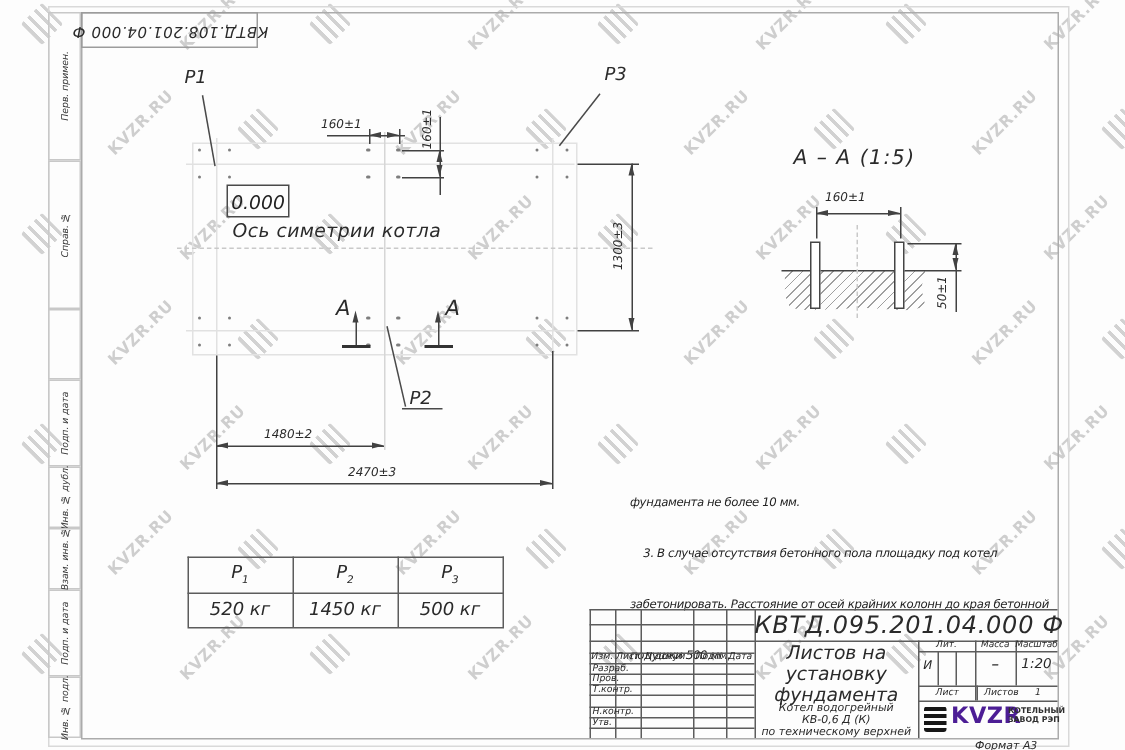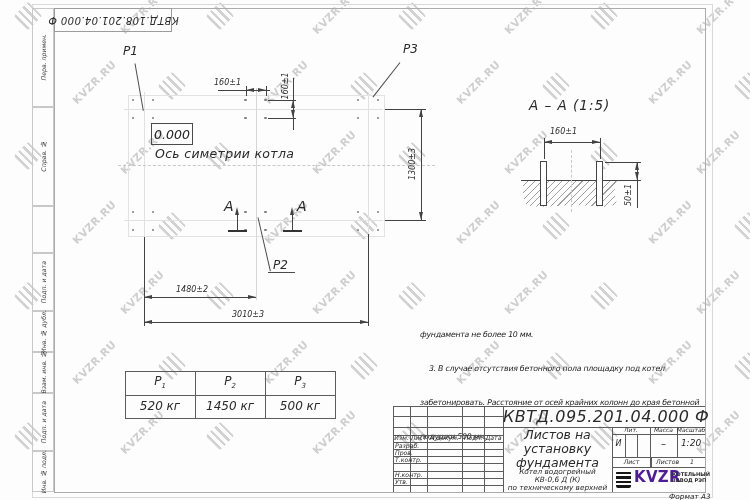--- a/index.html
+++ b/index.html
@@ -222,21 +222,21 @@
 
     <div class="vl dk" style="left:143.5px;top:237px;height:89px;"></div>
     <div class="vl dk" style="left:368px;top:234px;height:92px;"></div>
     <div class="hl dk" style="left:143.5px;top:297px;width:112px;"></div>
     <div class="aL" style="left:143.5px;top:295px;"></div>
     <div class="aR" style="left:247.5px;top:295px;"></div>
     <span class="t dim" style="left:176px;top:286px;">1480±2</span>
     <div class="hl dk" style="left:143.5px;top:322px;width:224.5px;"></div>
     <div class="aL" style="left:143.5px;top:320px;"></div>
     <div class="aR" style="left:360px;top:320px;"></div>
-    <span class="t dim" style="left:232px;top:311px;">3010±3</span>
+    <span class="t dim" style="left:232px;top:311px;">2470±3</span>
   </div>
 
   <div>
     <span class="t" style="left:529px;top:98px;font-size:13.5px;letter-spacing:1px;">А – А (1:5)</span>
     <div class="abs concrete"></div>
     <div class="hl dk" style="left:521px;top:180px;width:120px;"></div>
     <div class="bolt" style="left:540px;top:161px;"></div>
     <div class="bolt" style="left:596px;top:161px;"></div>
     <div class="vdash" style="left:571px;top:150px;height:62px;"></div>
 
@@ -379,14 +379,14 @@
     <span class="t lbl" style="left:690px;top:459px;">1</span>
 
     <div class="logo-bars"></div>
     <span class="logo-kvzr">KVZR</span>
     <div class="logo-cap">
       <div>КОТЕЛЬНЫЙ</div>
       <div>ЗАВОД РЭП</div>
     </div>
   </div>
 
-  <span class="t" style="left:650px;top:492.5px;font-size:7.3px;margin-left:19px;">Формат А3</span>
+  <span class="t" style="left:650px;top:492.5px;font-size:7.3px;">Формат А3</span>
 </div>
 
 </body></html>

